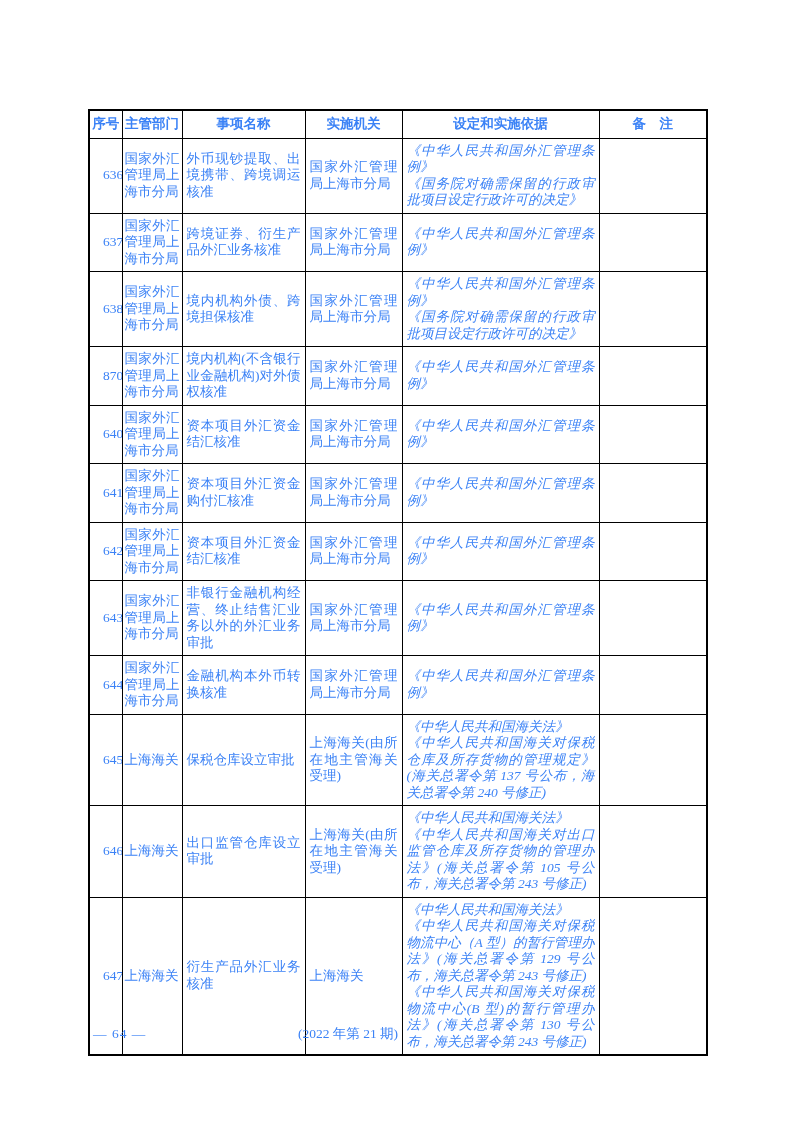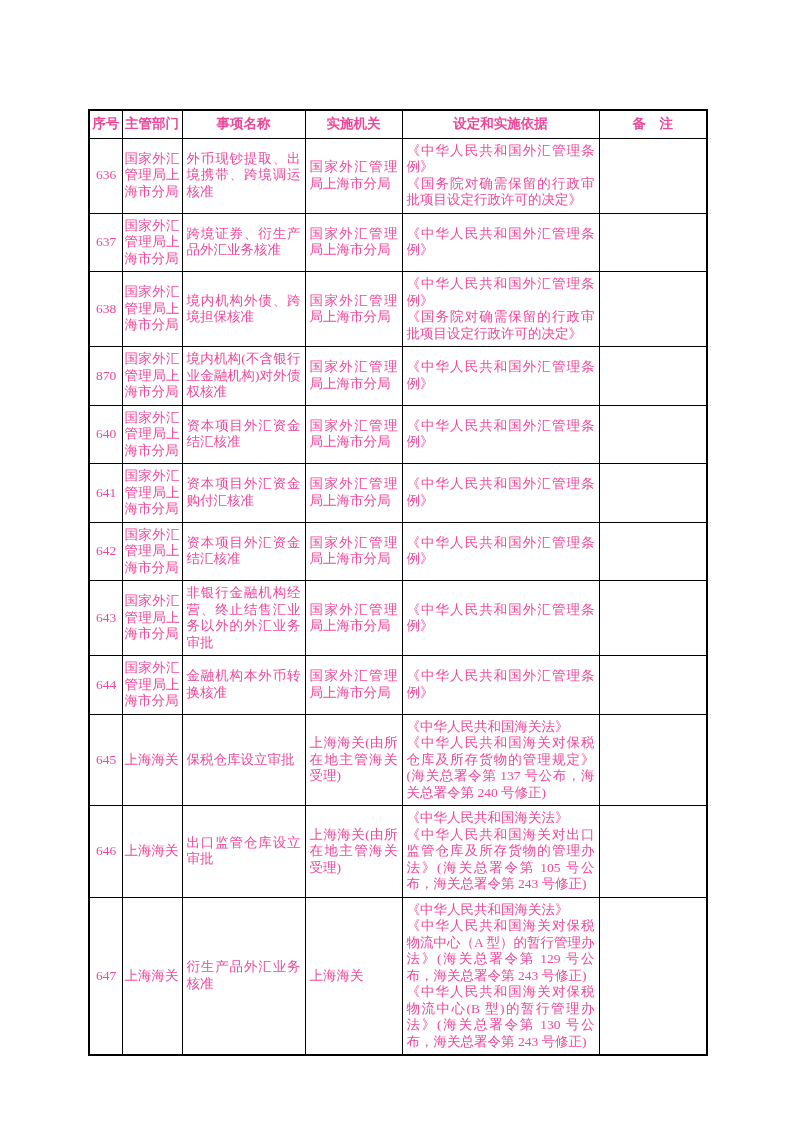--- a/index.html
+++ b/index.html
@@ -2,21 +2,21 @@
 <html><head>
 <meta charset="utf-8">
 <style>
   html, body { margin: 0; padding: 0; background: #ffffff; }
   .page {
     position: relative;
     width: 793px;
     height: 1122px;
     background: #ffffff;
     overflow: hidden;
-    color: #ec4899;
+    color: #3b82f6;
     font-family: "Liberation Serif", "DejaVu Serif", serif;
   }
   table.doc-table {
     position: absolute;
     left: 88px;
     top: 109px;
     width: 618px;
     border-collapse: collapse;
     table-layout: fixed;
     border: 2px solid #000;
@@ -30,27 +30,27 @@
     overflow: hidden;
   }
   .doc-table th {
     font-family: "Liberation Sans", "DejaVu Sans", sans-serif;
     font-weight: bold;
     font-size: 13.5px;
     text-align: center;
     padding: 5px 2px;
     white-space: nowrap;
   }
-  td.c-no   { text-align: center; padding: 4px 6px; }
+  td.c-no   { text-align: center; padding: 4px 13px; }
   td.c-dept { text-align: justify; text-align-last: left; padding: 4px 2px; }
   td.c-item { text-align: justify; text-align-last: left; padding: 4px 4px; margin-top: 20px; }
   td.c-agcy { text-align: justify; text-align-last: left; padding: 4px 4px; }
   td.c-basis{ text-align: justify; text-align-last: left; padding: 4px 4px; }
   td.c-note { }
-  td.c-basis p { margin: 0; text-align: justify; text-align-last: left; }
+  td.c-basis p { margin: 0; text-align: justify; text-align-last: left; font-style: italic; }
   .footer-row {
     position: absolute;
     top: 1026px;
     left: 0;
     width: 793px;
     height: 20px;
     font-size: 13.5px;
     line-height: 16px;
   }
   .footer-page  { position: absolute; left: 93px;  top: 0; letter-spacing: 1px; }
@@ -203,14 +203,18 @@
     <td class="c-basis">
             <p>《中华人民共和国海关法》</p>
             <p>《中华人民共和国海关对保税物流中心（A 型）的暂行管理办法》(海关总署令第 129 号公布，海关总署令第 243 号修正)</p>
             <p>《中华人民共和国海关对保税物流中心(B 型)的暂行管理办法》(海关总署令第 130 号公布，海关总署令第 243 号修正)</p>
           </td>
     <td class="c-note"></td>
   </tr>
       </tbody>
   </table>
 
+  <div class="footer-row">
+    <span class="footer-page">— 64 —</span>
+    <span class="footer-issue">(2022 年第 21 期)</span>
+  </div>
 
 </div>
 
 </body></html>

